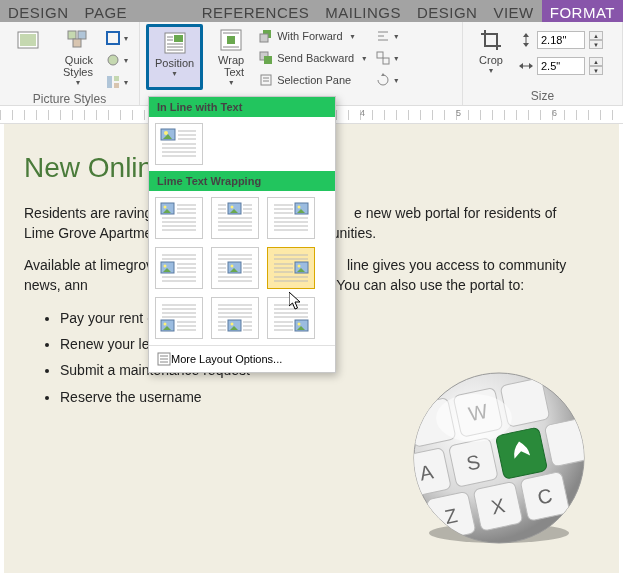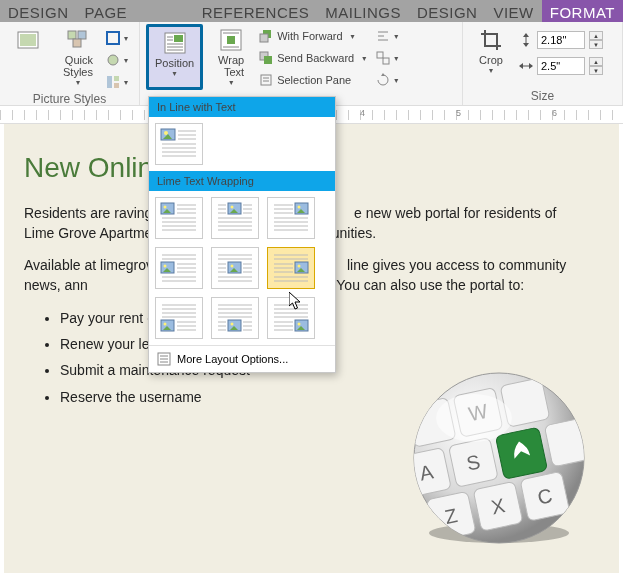--- a/index.html
+++ b/index.html
@@ -31,26 +31,26 @@
 .page { position: absolute; left: 4px; top: 124px; right: 4px; bottom: 0; background: #f1eee2; padding: 24px 20px 20px; font-size: 14px; color: #222; line-height: 1.45; }
 .title { font-family: Cambria, Georgia, serif; font-size: 28px; color: #4a7b3a; font-weight: normal; margin-bottom: 14px; }
 .page p { margin-bottom: 12px; max-width: 560px; }
 .page ul { margin: 0 0 12px 36px; }
 .page li { margin-bottom: 6px; }
 .page .wrapped { max-width: 370px; }
 
 .kbimg { position:absolute; right:30px; bottom:25px; width:180px; height:180px; }
 
 .pos-menu { position: absolute; left: 148px; top: 96px; width: 188px; background: #fff; border: 1px solid #c8c8c8; box-shadow: 2px 3px 8px rgba(0,0,0,0.25); z-index: 50; font-size: 11px; }
-.pos-header { background: #0ea5e9; padding: 4px 8px; font-weight: normal; color: #444; }
+.pos-header { background: #22c55e; padding: 4px 8px; font-weight: bold; color: #444; }
 .pos-grid { display: flex; flex-wrap: wrap; padding: 6px; gap: 8px; }
 .pos-item { width: 48px; height: 42px; border: 1px solid #ccc; background: #fff; display:flex; align-items:center; justify-content:center; position:relative; }
 .pos-item.hl { background:#fde9a8; border:1px solid #d9a800; }
 .pos-item svg { width: 42px; height: 36px; }
-.pos-footer { border-top: 1px solid #e0e0e0; padding: 6px 8px; display:flex; align-items:center; gap:6px; }
+.pos-footer { border-top: 1px solid #e0e0e0; padding: 6px 8px; display:flex; align-items:center; }
 
 .cursor { position:absolute; width:14px; height:18px; z-index:60; }
 </style>
 </head>
 <body>
 
 <div class="tabs">
   <div class="tab">DESIGN</div>
   <div class="tab">PAGE LAYOUT</div>
   <div class="tab">REFERENCES</div>

